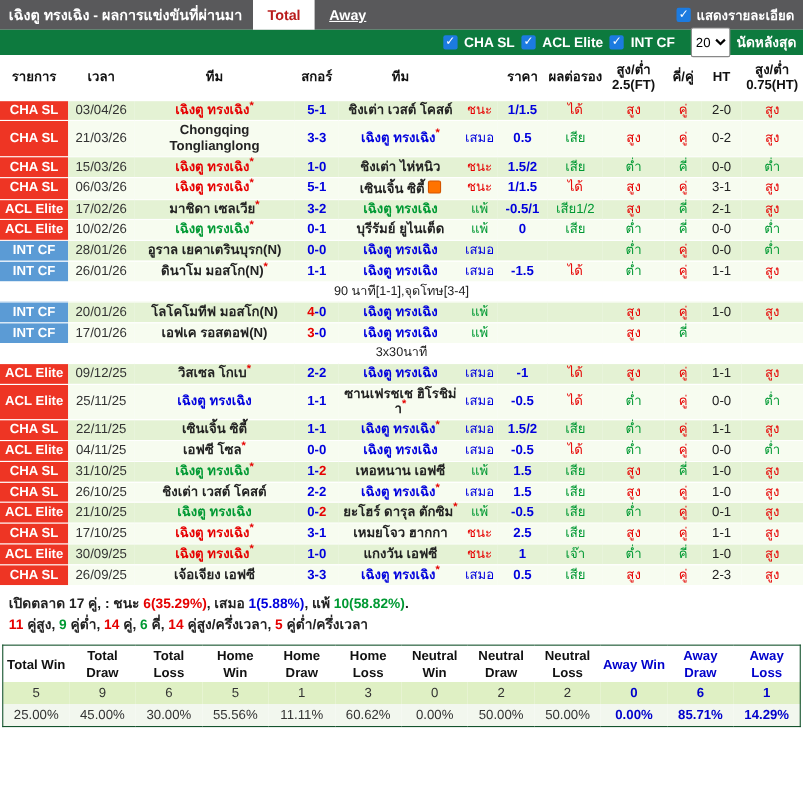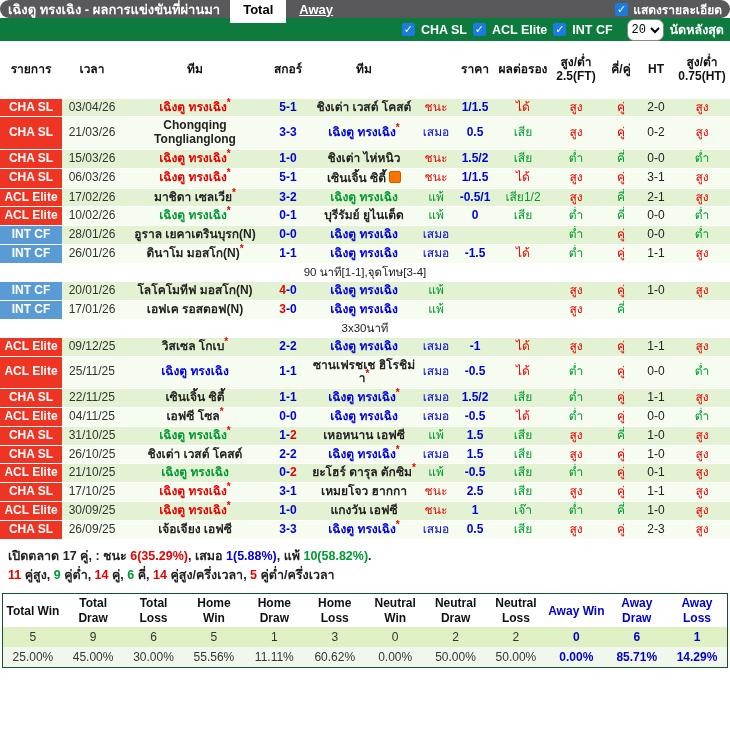--- a/index.html
+++ b/index.html
@@ -1,30 +1,30 @@
 <!DOCTYPE html>
 <html><head>
 <meta charset="utf-8">
 <style>
   html,body{margin:0;padding:0;background:#fff;}
   body{width:730px;font-family:"Liberation Sans","DejaVu Sans",sans-serif;-webkit-font-smoothing:antialiased;}
   
-  .titlebar{height:18px;background:#59595b;display:flex;align-items:center;color:#fff;border-radius:10px;}
+  .titlebar{height:27px;background:#59595b;display:flex;align-items:center;color:#fff;}
   .titlebar .title{font-size:13px;font-weight:bold;padding:0 10px 0 8px;white-space:nowrap;}
   .tab{font-size:13px;font-weight:bold;padding:0 13px;height:27px;display:flex;align-items:center;cursor:pointer;}
-  .tab.active{background:#fff;color:#000000;}
+  .tab.active{background:#fff;color:#b91c1c;}
   .tab.link{color:#fff;text-decoration:underline;}
   .titlebar .right{margin-left:auto;display:flex;align-items:center;gap:5px;padding-right:8px;font-size:12px;font-weight:bold;}
   
   .filterbar{height:23px;background:#0d7a3e;display:flex;align-items:center;justify-content:flex-end;gap:6px;color:#fff;font-size:12.5px;font-weight:bold;padding-right:6px;}
   .cb{width:13px;height:13px;background:#1c7be0;border-radius:2px;display:inline-flex;align-items:center;justify-content:center;color:#fff;font-size:11px;line-height:1;flex:0 0 auto;}
-  .filterbar select{font-size:12px;height:22px;margin-left:8px;background:#fff;border:1px solid #888;border-radius:7px;font-family:Liberation Mono, monospace;}
+  .filterbar select{font-size:12px;height:27px;margin-left:8px;background:#fff;border:1px solid #888;border-radius:2px;}
   
   table.results{width:730px;border-collapse:collapse;table-layout:fixed;}
-  table.results th{font-size:12px;font-weight:bold;color:#111;background:#fff;padding:15px 0;line-height:1.15;vertical-align:middle;}
+  table.results th{font-size:12px;font-weight:bold;color:#111;background:#fff;padding:7px 0;line-height:1.15;vertical-align:middle;}
   table.results td{font-size:12px;text-align:center;vertical-align:middle;padding:2px 0;line-height:1.15;border-bottom:1px solid #fff;word-wrap:break-word;}
   tr.odd td{background:#e4f2d4;}
   tr.even td{background:#f7fcf0;}
   td.lg{color:#fff;font-weight:bold;font-size:12px;}
   td.lg.red{background:#ee3524 !important;}
   td.lg.blue{background:#5b9bd5 !important;}
   td.date{font-size:11px;color:#333;}
   .team{font-weight:bold;cursor:pointer;}
   .star{color:#e60000;font-weight:bold;font-size:10px;vertical-align:super;line-height:0;}
   .badge{display:inline-block;width:10px;height:10px;background:#ff7300;border:1px solid #d45500;border-radius:2px;margin-left:3px;vertical-align:-1px;}

